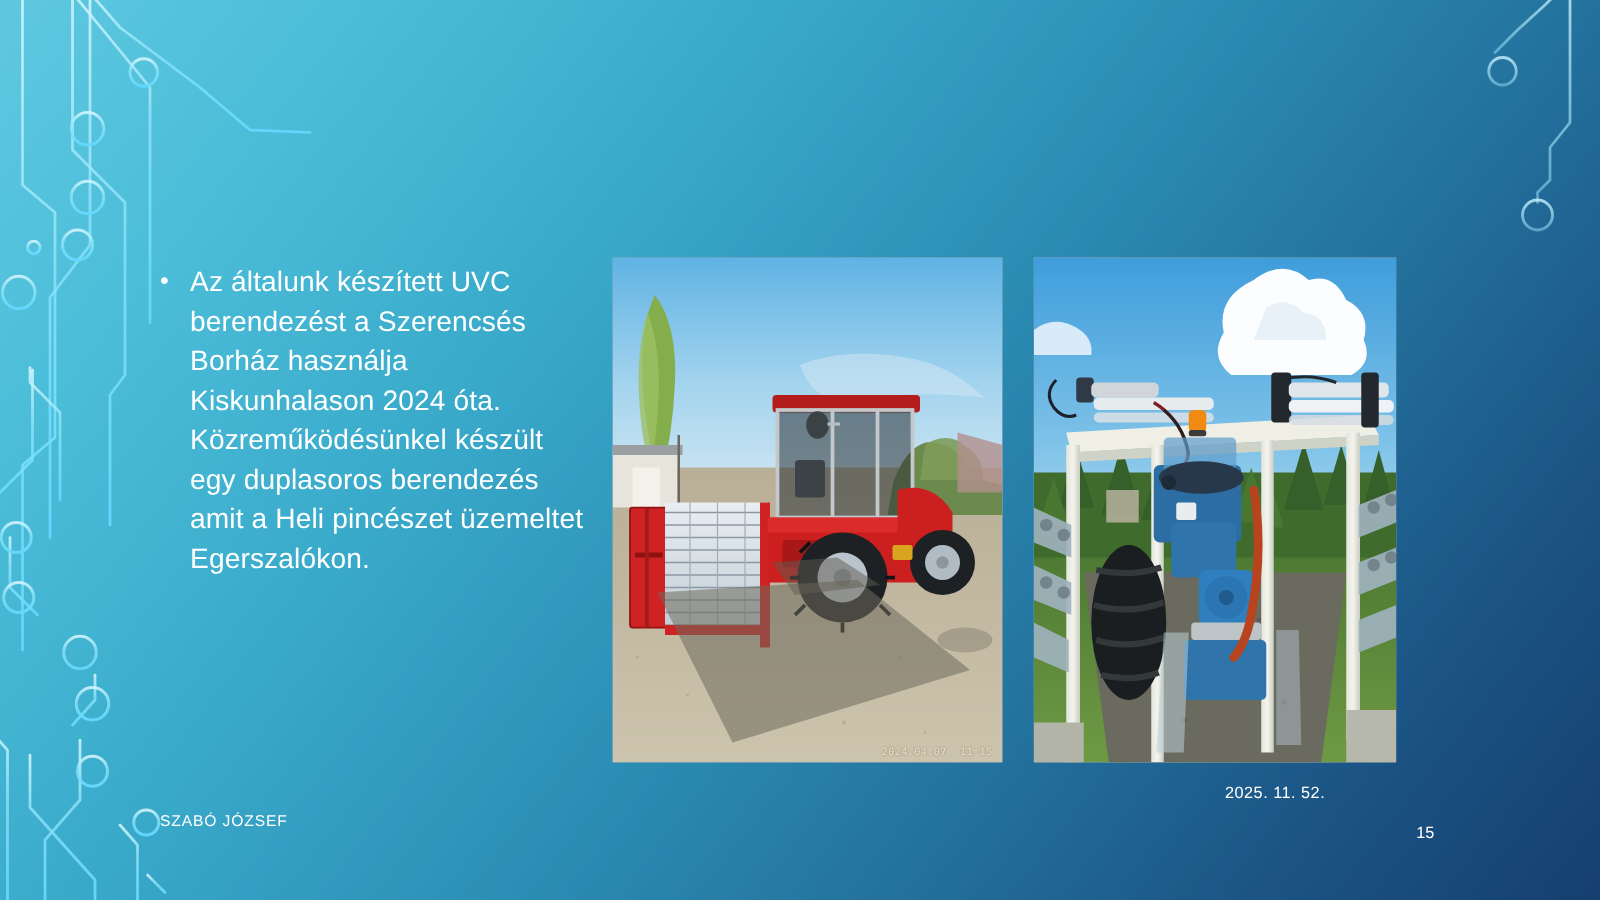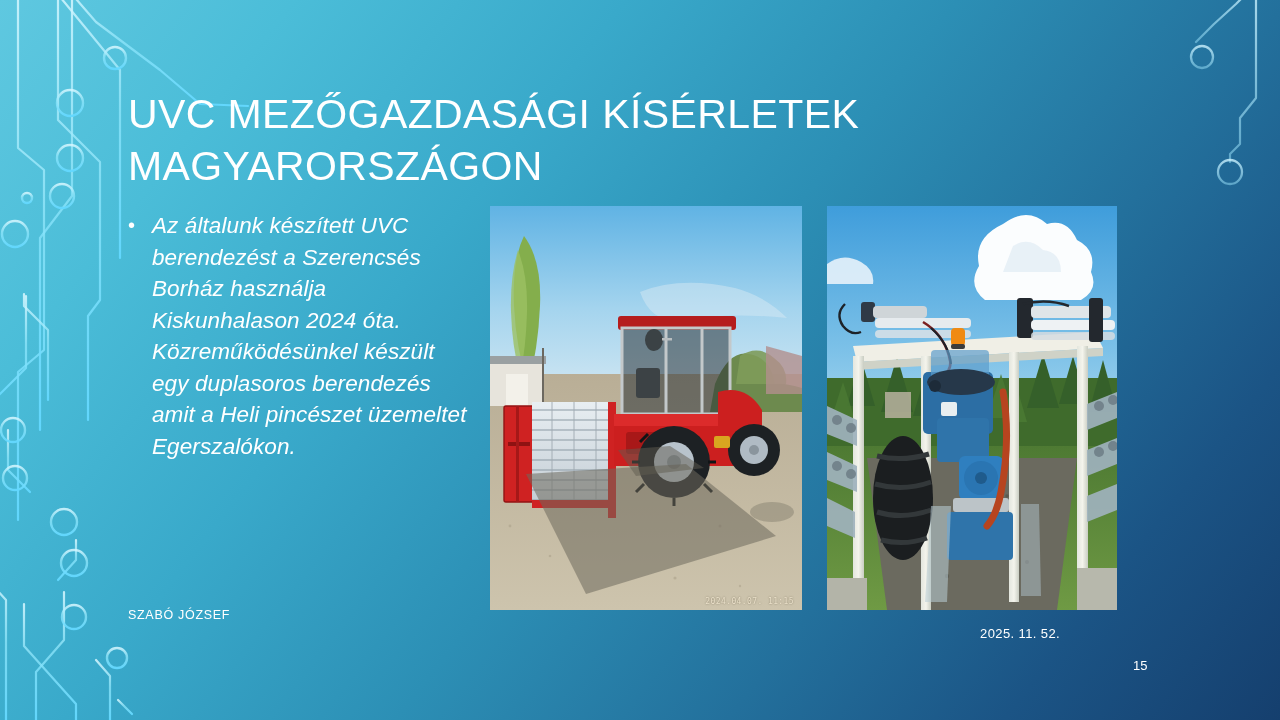--- a/index.html
+++ b/index.html
@@ -69,21 +69,20 @@
     width: 24px;
     flex: 0 0 24px;
     text-align: left;
   }
   .bullet-text {
     color: #ffffff;
     font-size: 22.5px;
     line-height: 31.5px;
     font-weight: 400;
     letter-spacing: 0.1px;
-    font-style: italic;
   }
 
   
   .photo {
     position: absolute;
     overflow: hidden;
     background: #9ab;
   }
   #photo-1 {
     left: 490px;
@@ -108,21 +107,21 @@
     letter-spacing: 0.4px;
     font-family: "DejaVu Sans Mono", monospace;
     opacity: 0.85;
     text-shadow: 0 0 2px rgba(90,80,60,.8);
   }
 
   
   .footer-name {
     position: absolute;
     left: 128px;
-    top: 608px;
+    top: 650px;
     color: #ffffff;
     font-size: 12.5px;
     letter-spacing: 0.7px;
     text-transform: uppercase;
   }
   .footer-date {
     position: absolute;
     left: 980px;
     top: 626px;
     color: #ffffff;
@@ -201,21 +200,20 @@
       <path d="M1256 -10 L1256 98 L1240 118 L1240 144 L1230 154 L1230 162"></path>
       <path d="M1248 -8 L1236 4 L1214 24 L1196 42"></path>
       <path d="M1270 -10 L1270 60"></path>
     </g>
     <g fill="none" stroke="url(#traceGradR)" stroke-width="2.3">
       <circle cx="1202" cy="57" r="11"></circle>
       <circle cx="1230" cy="172" r="12"></circle>
     </g>
   </svg>
 
-  <div class="title">UVC mezőgazdasági kísérletek Magyarországon</div>
 
   <div class="body-block">
     <div class="bullet-row">
       <div class="bullet-dot">•</div>
       <div class="bullet-text">Az általunk készített UVC berendezést a Szerencsés Borház használja Kiskunhalason 2024 óta. Közreműködésünkel készült egy duplasoros berendezés amit a  Heli pincészet üzemeltet Egerszalókon.</div>
     </div>
   </div>
 
   <div class="photo" id="photo-1">
     <svg viewBox="0 0 312 404" preserveAspectRatio="xMidYMid slice" aria-hidden="true">

